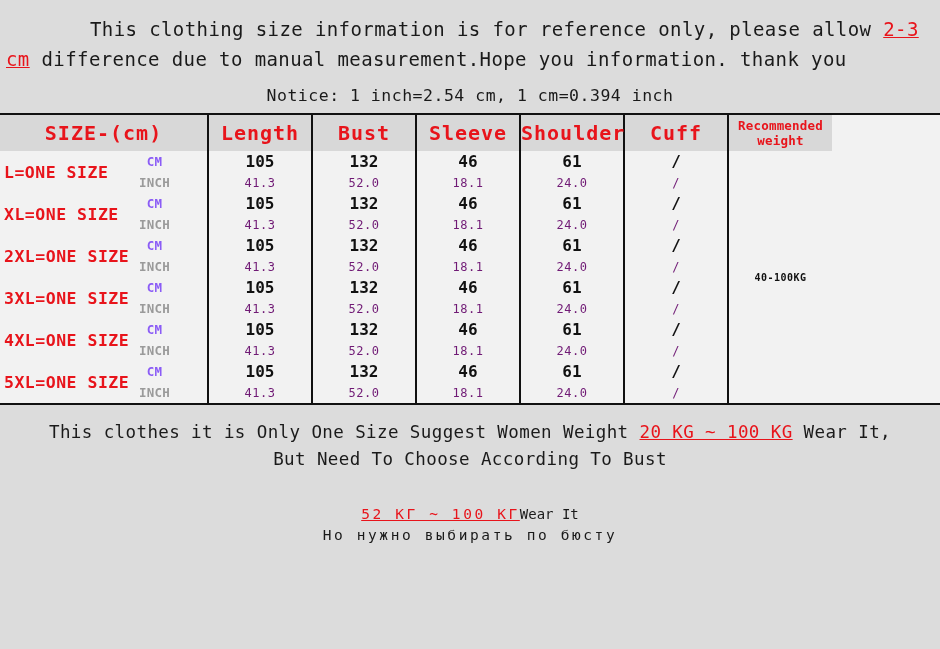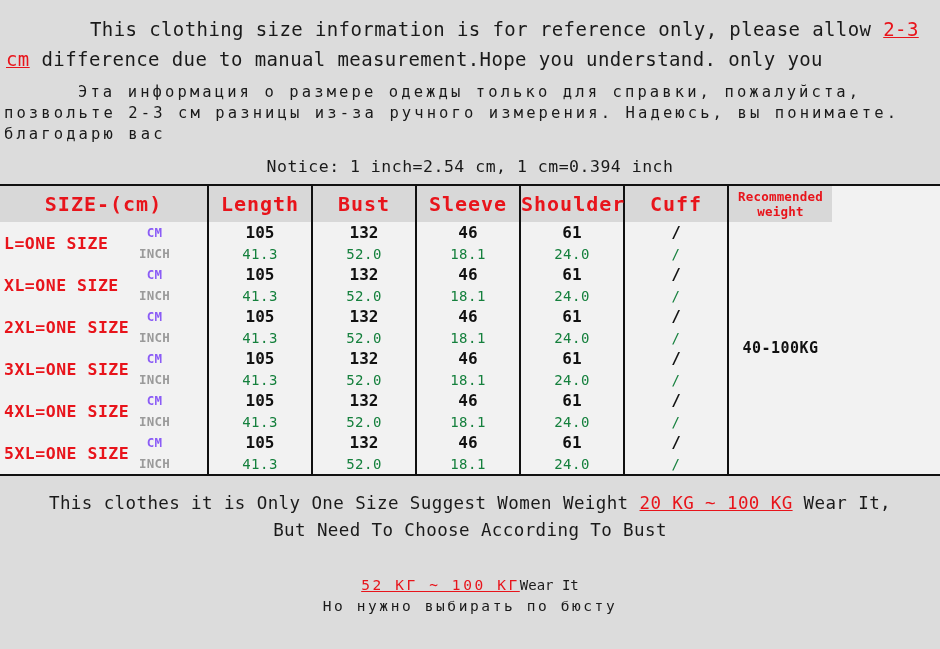--- a/index.html
+++ b/index.html
@@ -116,28 +116,28 @@
     text-align: center;
     border-right: 2px solid #111;
     padding: 0;
   }
   td.val.cm {
     font-size: 16px;
     font-weight: bold;
     color: #111;
   }
   td.val.inch {
-    font-size: 14px;
-    color: #15803d;
+    font-size: 12px;
+    color: #701a75;
     letter-spacing: 0.5px;
   }
   td.weight {
     width: 122px;
     text-align: center;
-    font-size: 15px;
+    font-size: 10px;
     font-weight: bold;
     color: #111;
     letter-spacing: 0.5px;
     vertical-align: middle;
   }
   tr.cmrow td { height: 21px; }
   tr.inrow td { height: 21px; }
 
   
   .bot-en {
@@ -156,26 +156,23 @@
     letter-spacing: 2.6px;
   }
   .bot-ru .small-en { letter-spacing: 0; font-size: 14px; }
 </style>
 </head>
 <body>
 
 <div class="page">
 
   <div class="top-en">
-    <span>This clothing size information is for reference only, please allow </span><span class="hl">2-3 cm</span><span> difference due to manual measurement.Hope you understand. only you</span>
+    <span>This clothing size information is for reference only, please allow </span><span class="hl">2-3 cm</span><span> difference due to manual measurement.Hope you information. thank you</span>
   </div>
 
-  <div class="top-ru">
-    <span>Эта информация о размере одежды только для справк</span><span>и, пожалуйста, позвольте 2-3 см разницы из-за ручного изме</span><span>рения. Надеюсь, вы понимаете.</span><br><span>благодарю вас</span>
-  </div>
 
   <div class="notice">Notice: 1 inch=2.54 cm,  1 cm=0.394 inch</div>
 
   <div class="tbl-wrap">
   <table class="size">
     <thead>
       <tr>
         <th colspan="2" class="size-head">SIZE-(cm)</th>
         <th>Length</th>
         <th>Bust</th>

